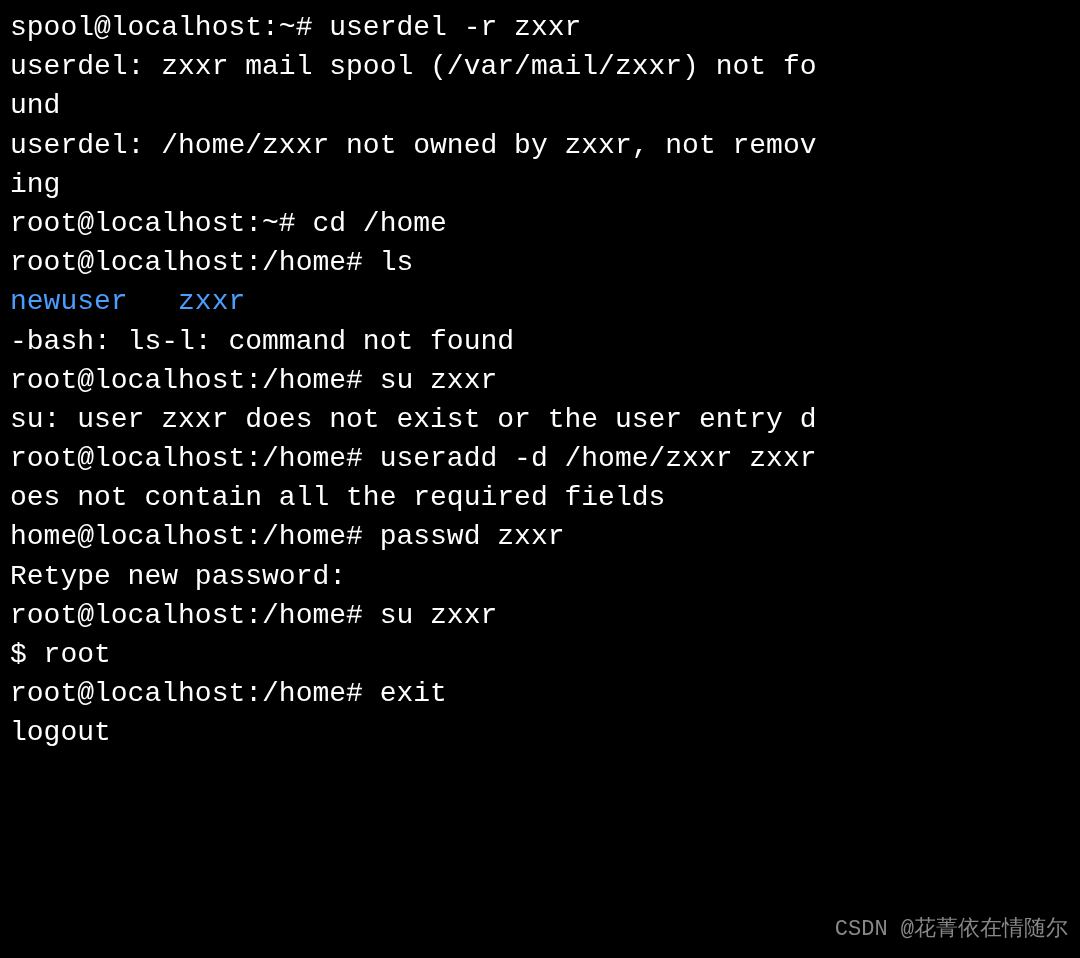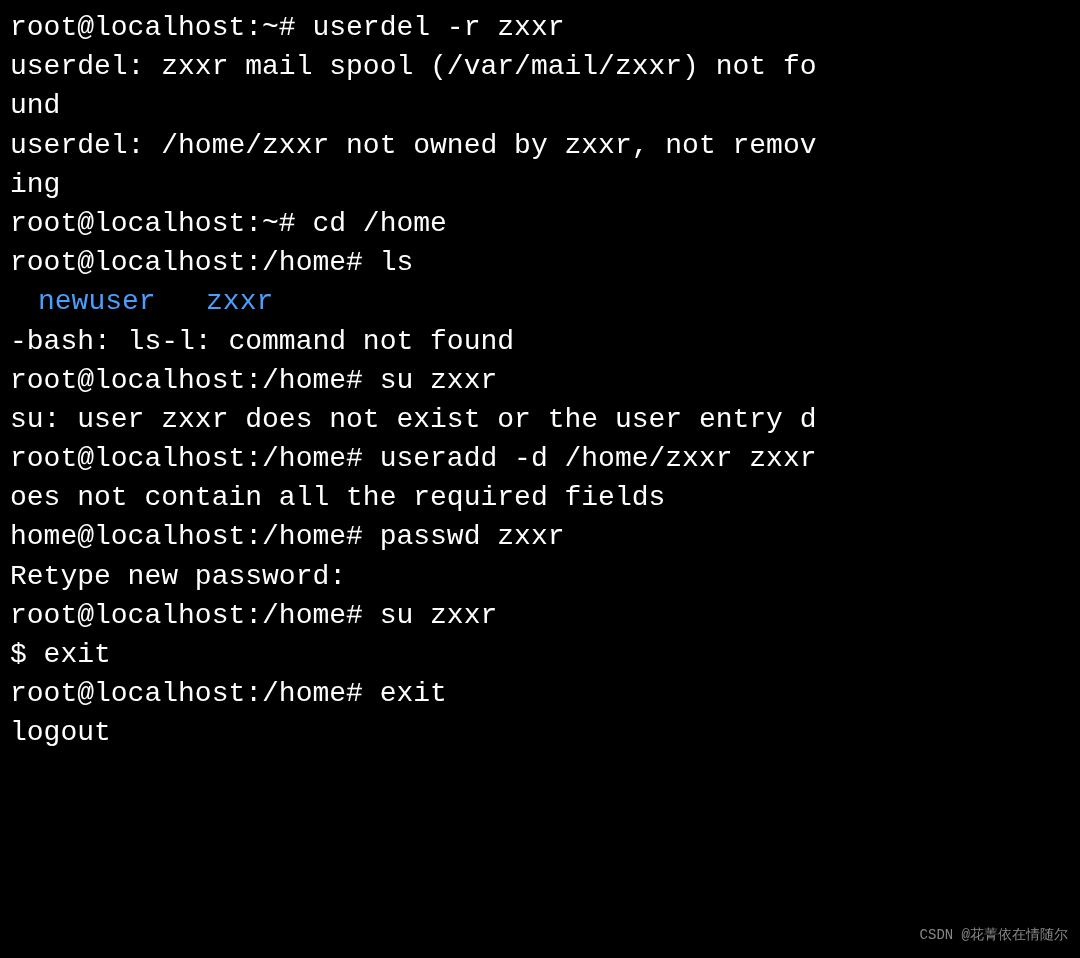--- a/index.html
+++ b/index.html
@@ -27,56 +27,55 @@
       position: relative;
     }
 
     .line {
       white-space: pre-wrap;
       word-break: break-all;
     }
 
     .blue {
       color: #4a9eff;
-      margin-left: 28px;
     }
 
     .white {
       color: #ffffff;
     }
 
     .watermark {
       position: absolute;
       bottom: 12px;
       right: 12px;
       color: #888888;
-      font-size: 14px;
+      font-size: 22px;
       font-family: 'Courier New', Courier, monospace;
       margin-top: 6px;
     }
   </style>
 </head>
 <body>
 
 <div class="terminal">
   <div id="terminal-lines">
-      <div class="line white">root@localhost:~# userdel -r zxxr</div>
+      <div class="line white">spool@localhost:~# userdel -r zxxr</div>
       <div class="line white">userdel: zxxr mail spool (/var/mail/zxxr) not fo</div>
       <div class="line white">und</div>
       <div class="line white">userdel: /home/zxxr not owned by zxxr, not remov</div>
       <div class="line white">ing</div>
       <div class="line white">root@localhost:~# cd /home</div>
       <div class="line white">root@localhost:/home# ls</div>
       <div class="line blue">newuser   zxxr</div>
       <div class="line white">-bash: ls-l: command not found</div>
       <div class="line white">root@localhost:/home# su zxxr</div>
       <div class="line white">su: user zxxr does not exist or the user entry d</div>
       <div class="line white">root@localhost:/home# useradd -d /home/zxxr zxxr</div>
       <div class="line white">oes not contain all the required fields</div>
       <div class="line white">home@localhost:/home# passwd zxxr</div>
       <div class="line white">Retype new password:</div>
       <div class="line white">root@localhost:/home# su zxxr</div>
-      <div class="line white">$ exit</div>
+      <div class="line white">$ root</div>
       <div class="line white">root@localhost:/home# exit</div>
       <div class="line white">logout</div>
     </div>
   <div class="watermark">CSDN @花菁依在情随尔</div>
 </div>
 
 </body></html>

